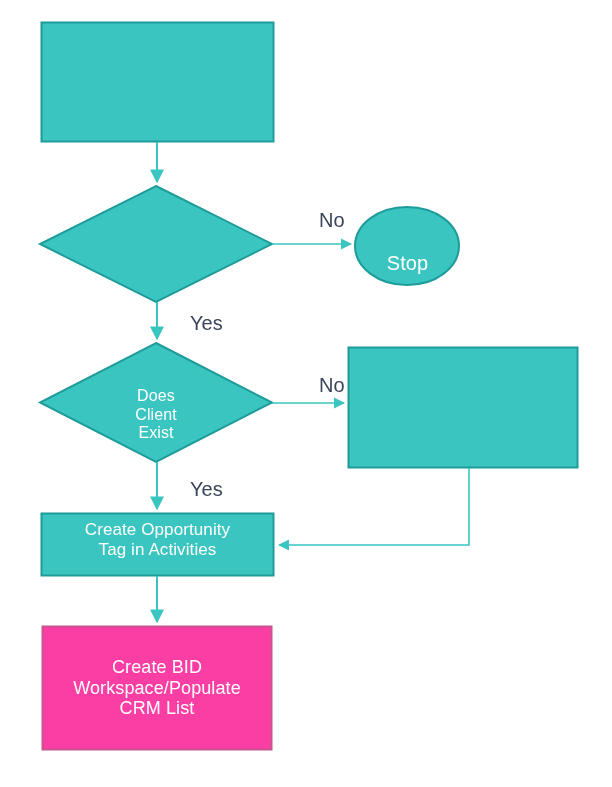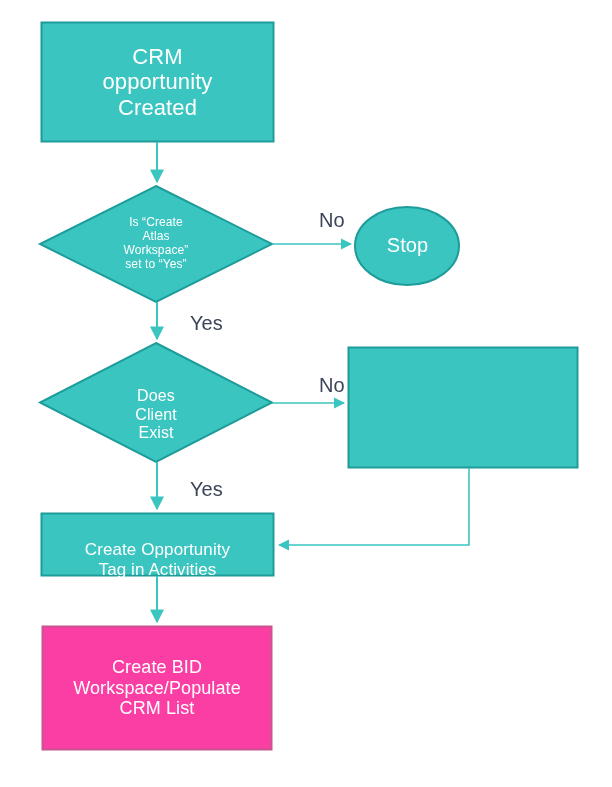--- a/index.html
+++ b/index.html
@@ -44,24 +44,24 @@
     color: #3b4458;
     font-family: "Liberation Sans", sans-serif;
     font-size: 20px;
     line-height: 1;
     white-space: nowrap;
   }
 
   
   #label-start        { left: 41px;  top: 22px;  width: 233px; height: 120px; font-size: 22px; }
   #label-decision-1   { left: 85px;  top: 200px; width: 142px; height: 88px;  font-size: 12px; }
-  #label-stop         { left: 355px; top: 207px; width: 105px; height: 78px;  font-size: 20px; }
+  #label-stop         { left: 355px; top: 225px; width: 105px; height: 78px;  font-size: 20px; }
   #label-decision-2   { left: 85px;  top: 372px; width: 142px; height: 86px;  font-size: 16px; }
   #label-prospect-tag { left: 348px; top: 347px; width: 230px; height: 121px; font-size: 17px; }
-  #label-opportunity-tag { left: 41px; top: 532px; width: 233px; height: 55px; font-size: 17px; }
+  #label-opportunity-tag { left: 41px; top: 512px; width: 233px; height: 55px; font-size: 17px; }
   #label-bid-workspace   { left: 42px; top: 626px; width: 230px; height: 124px; font-size: 18px; }
 
   
   #edge-label-no-1  { left: 319px; top: 210px; }
   #edge-label-yes-1 { left: 190px; top: 313px; }
   #edge-label-no-2  { left: 319px; top: 375px; }
   #edge-label-yes-2 { left: 190px; top: 479px; }
 </style>
 </head>
 <body>
@@ -97,28 +97,21 @@
 
     <line x1="272" y1="403" x2="344" y2="403" stroke="#3BC5C0" stroke-width="1.6" marker-end="url(#arrow-teal)"></line>
 
     <line x1="157" y1="462" x2="157" y2="509" stroke="#3BC5C0" stroke-width="2" marker-end="url(#arrow-teal)"></line>
 
     <path d="M 469 468 L 469 545 L 279 545" fill="none" stroke="#3BC5C0" stroke-width="1.6" marker-end="url(#arrow-teal)"></path>
 
     <line x1="157" y1="576" x2="157" y2="622" stroke="#3BC5C0" stroke-width="2" marker-end="url(#arrow-teal)"></line>
   </svg>
 
-  <div class="node-label" id="label-start">CRM
-opportunity
-Created</div>
 
-  <div class="node-label" id="label-decision-1">Is “Create
-Atlas
-Workspace”
-set to “Yes”</div>
 
   <div class="node-label" id="label-stop">Stop</div>
 
   <div class="node-label" id="label-decision-2">Does
 Client
 Exist</div>
 
 
   <div class="node-label" id="label-opportunity-tag">Create Opportunity
 Tag in Activities</div>

